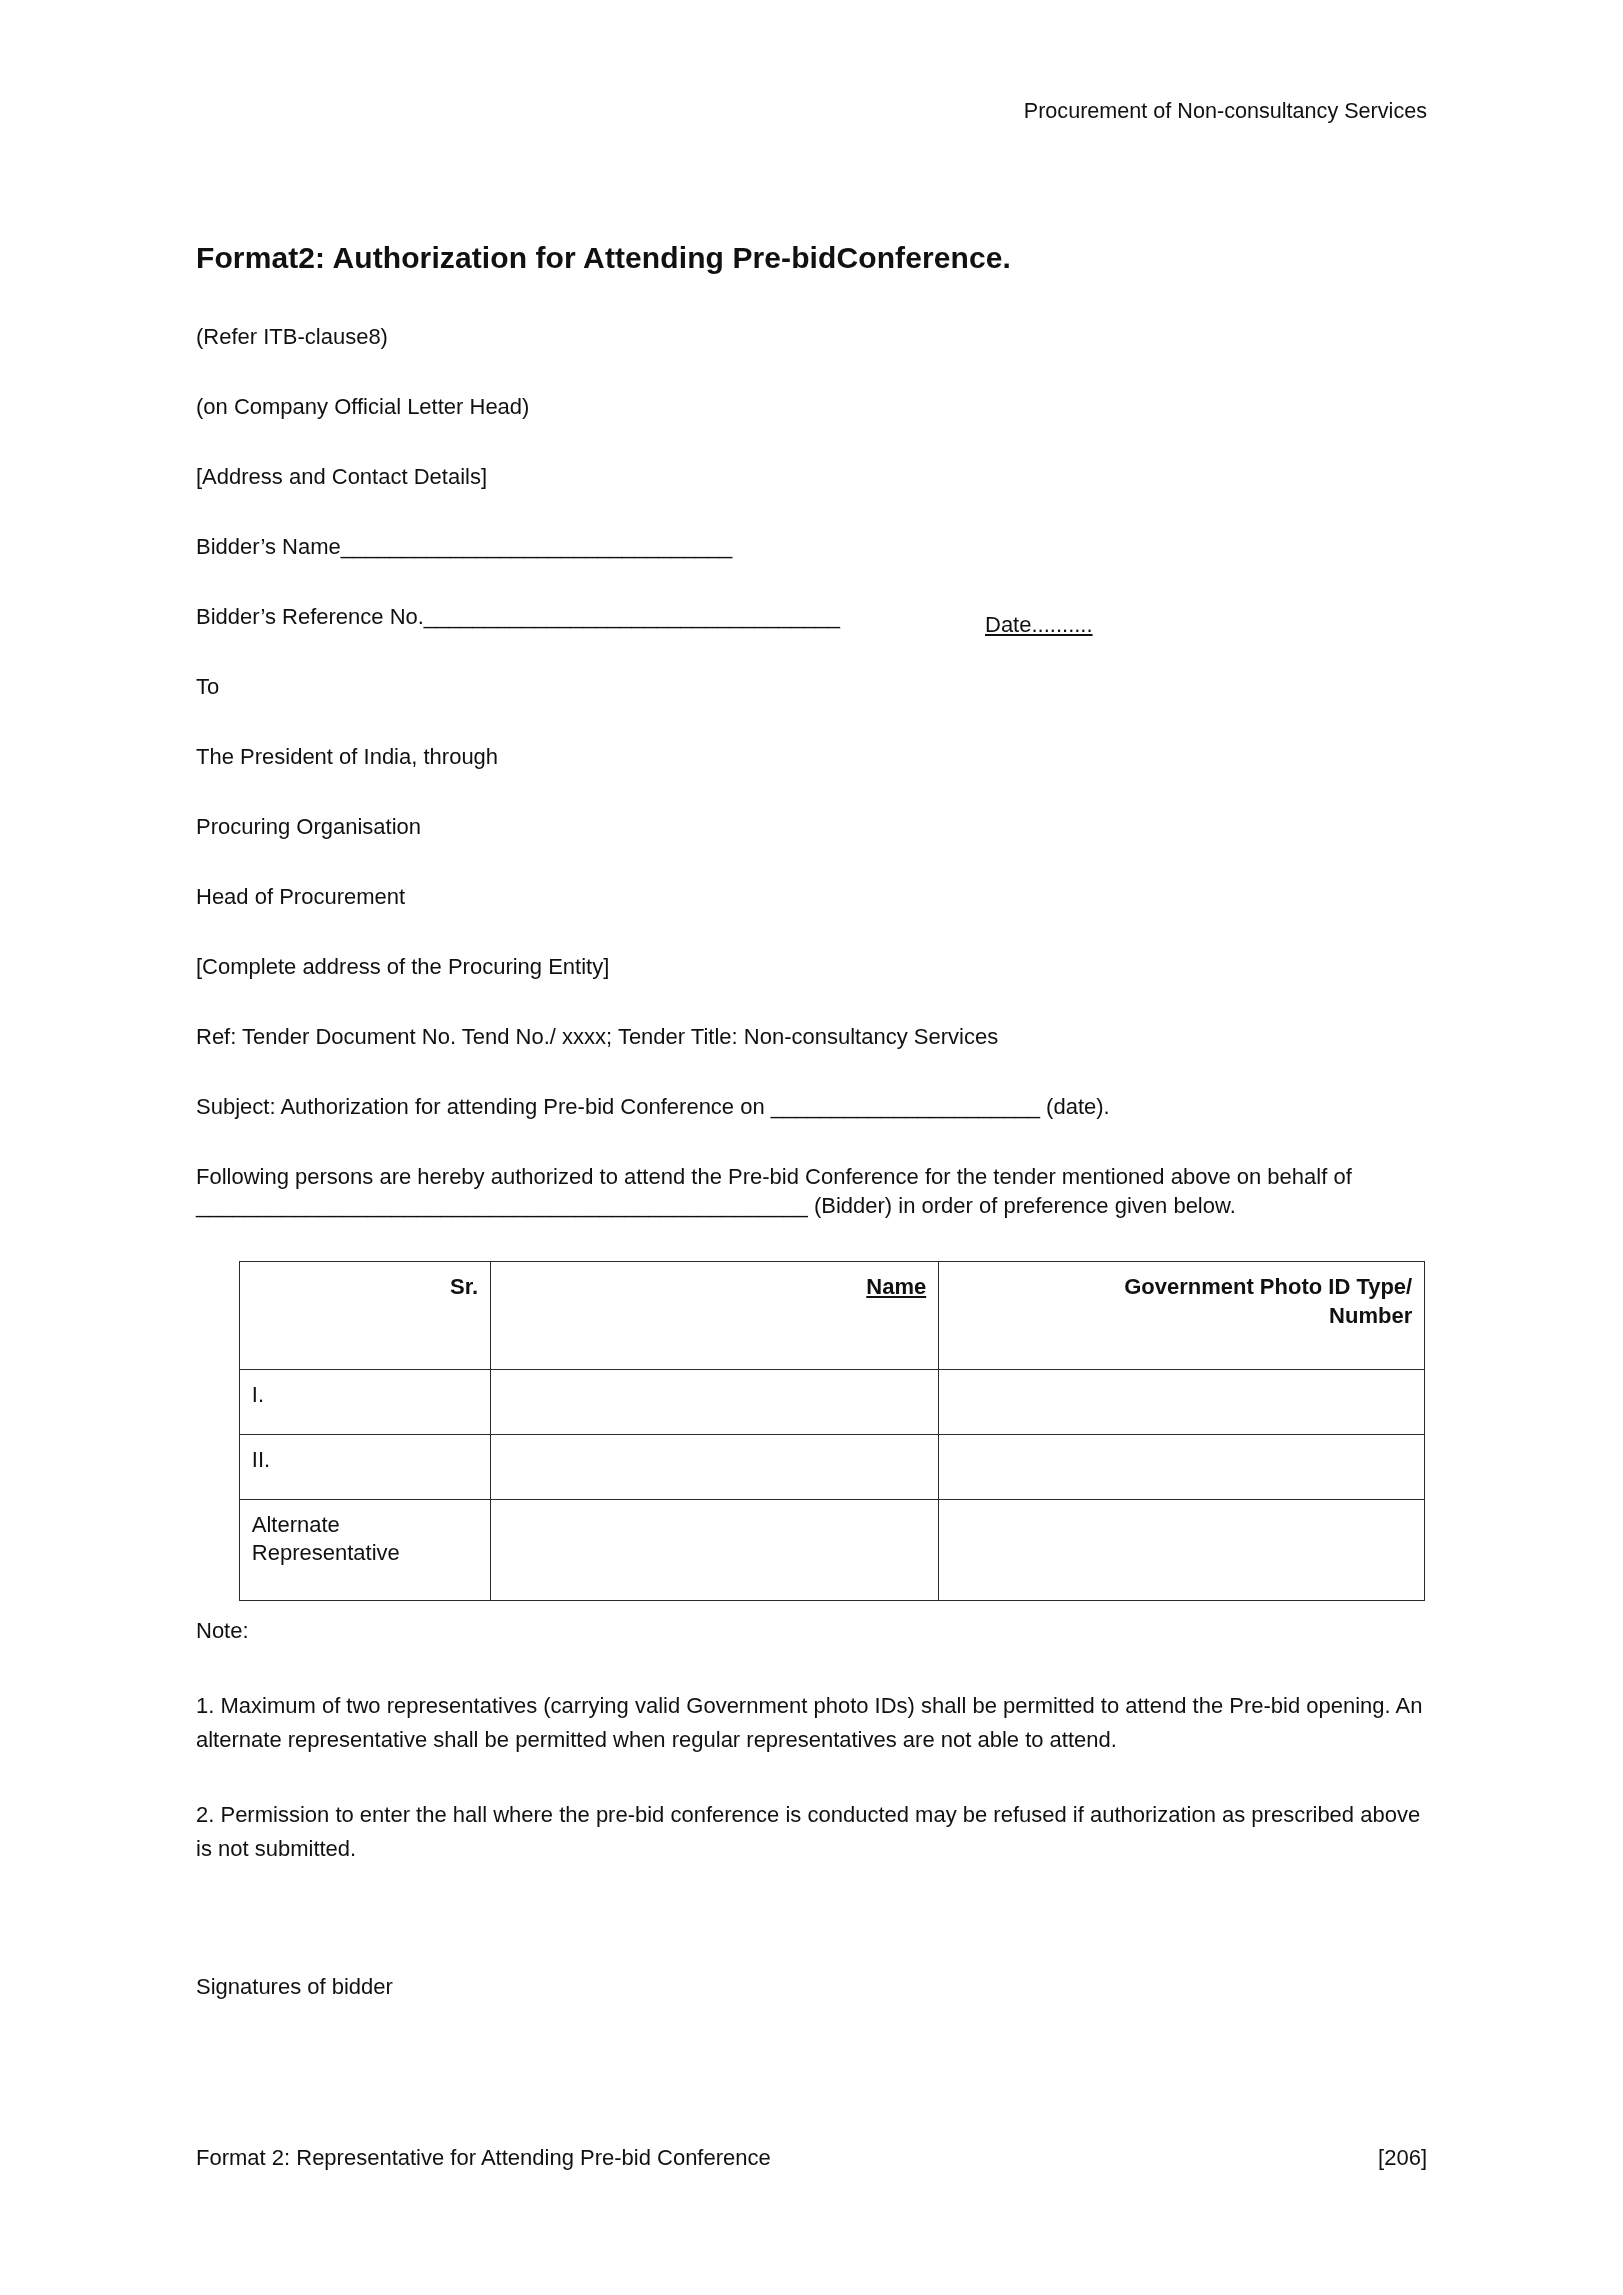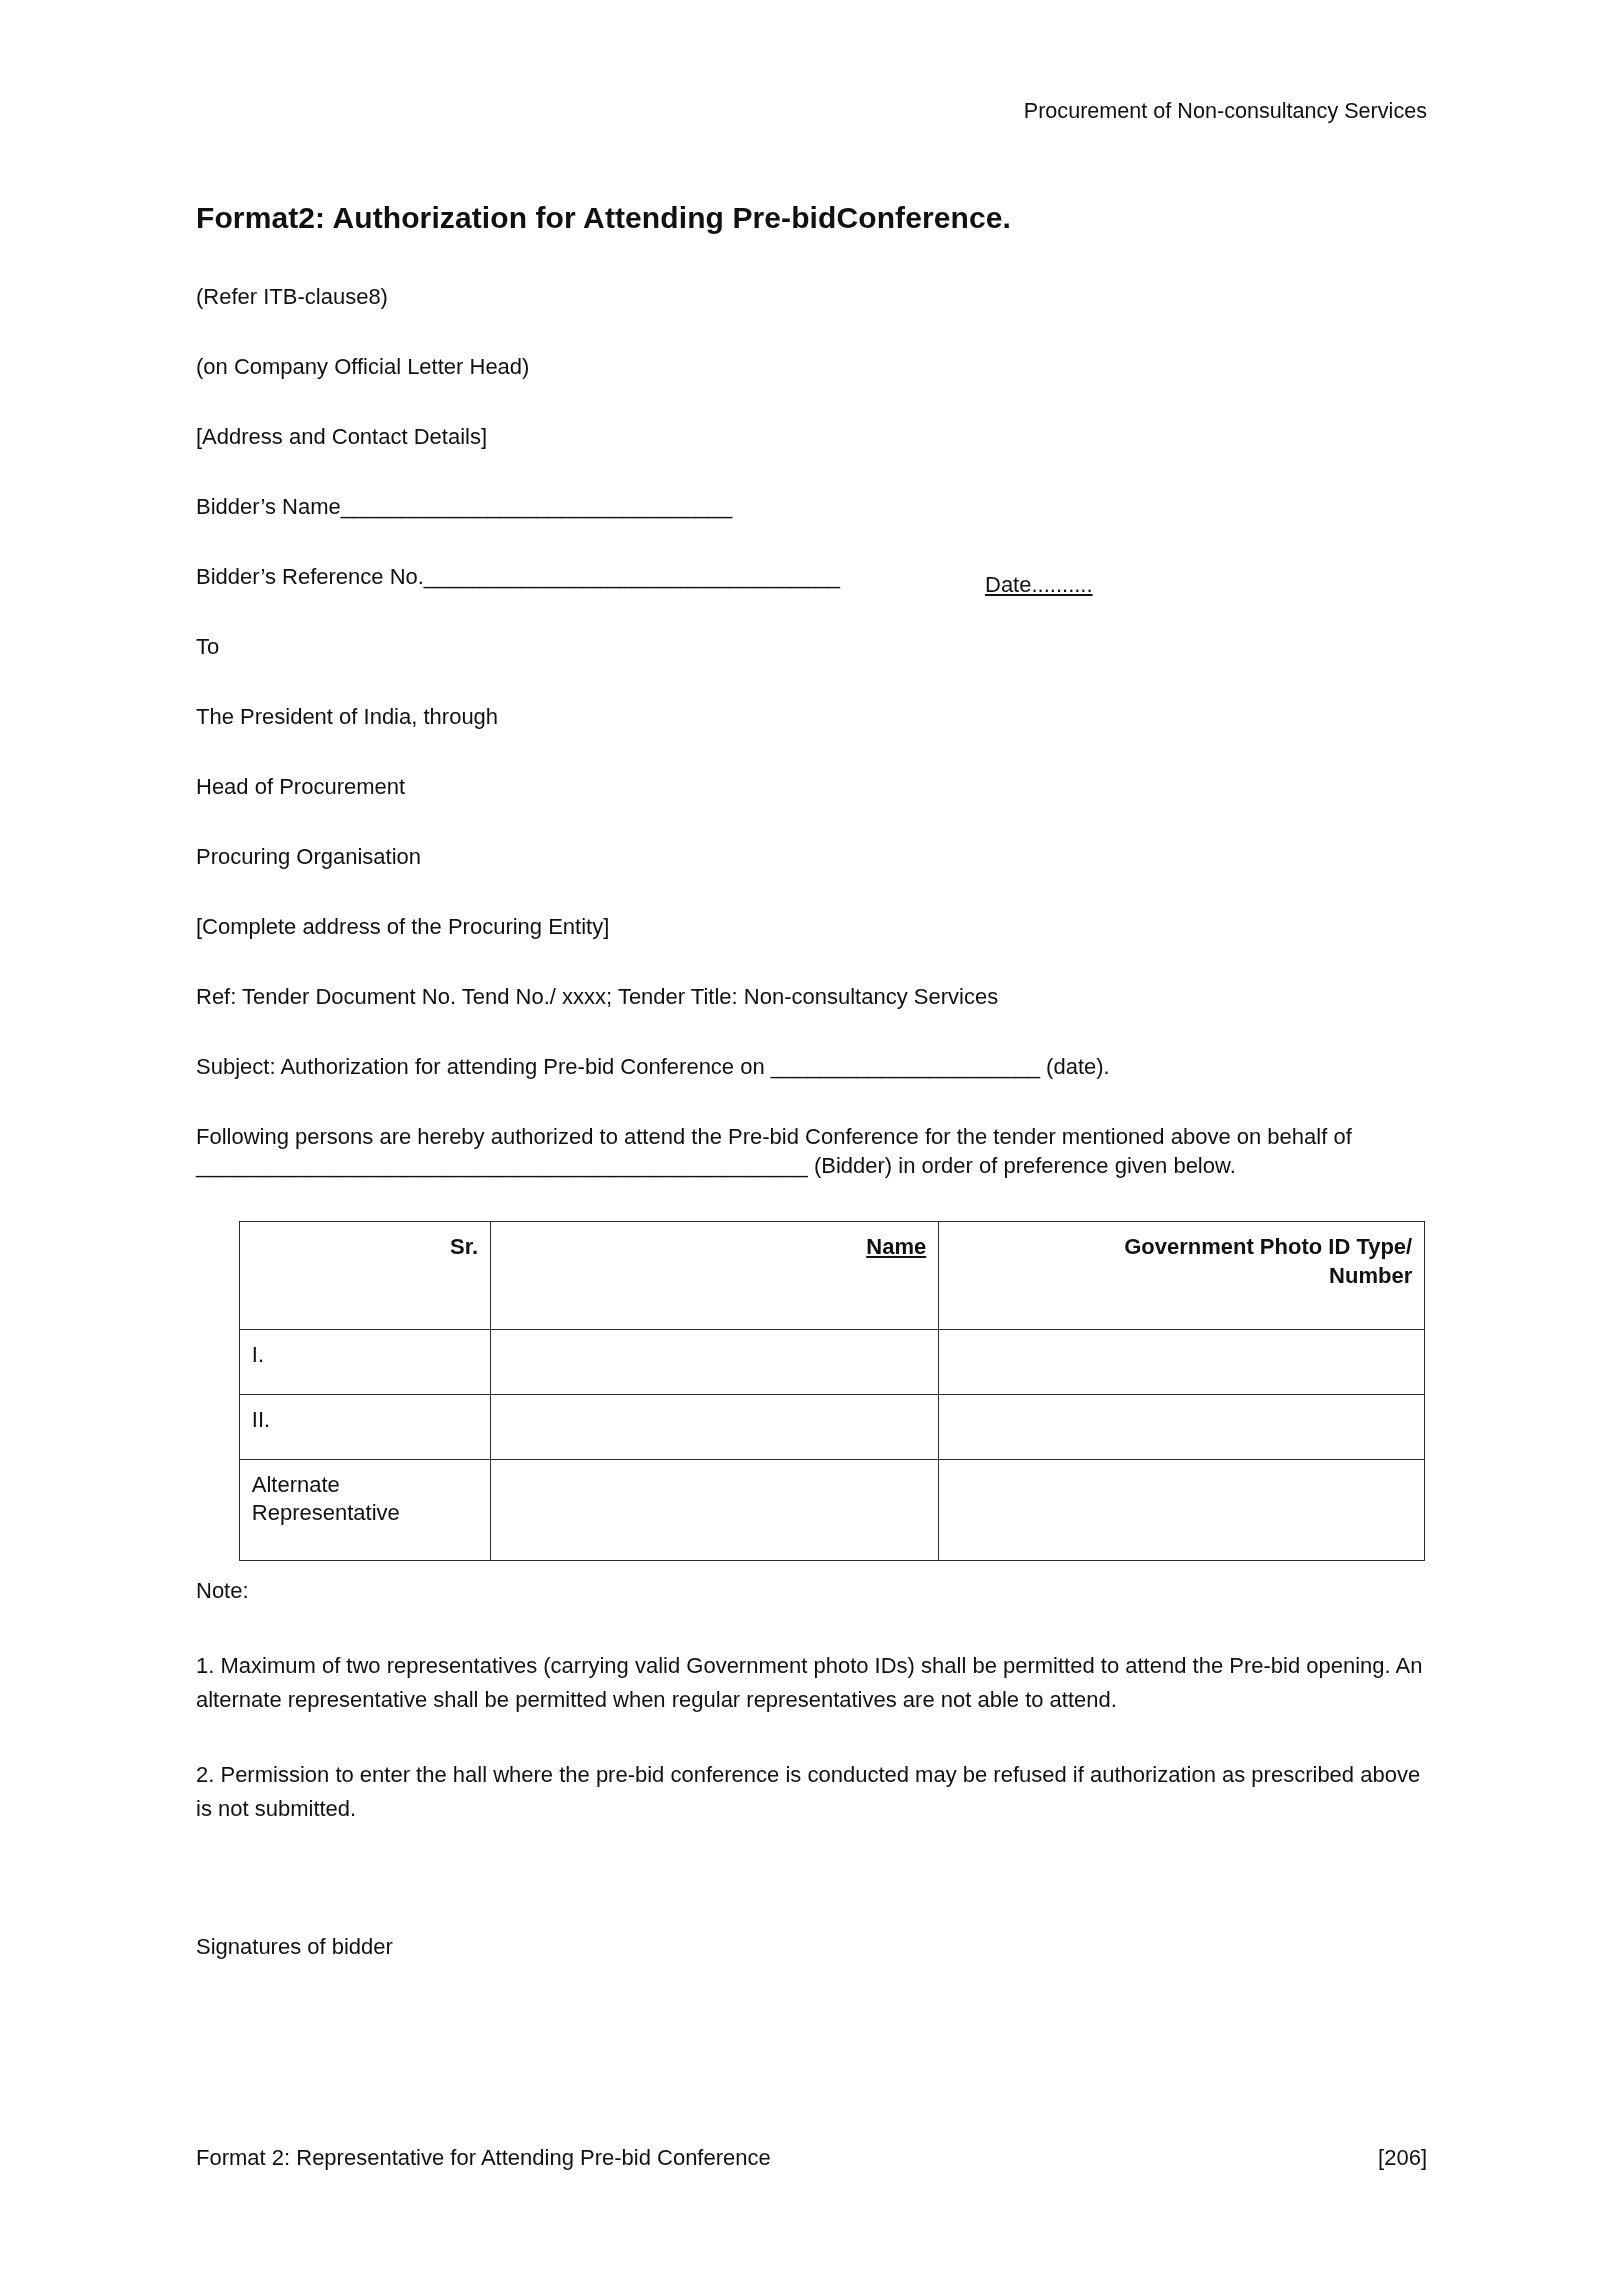--- a/index.html
+++ b/index.html
@@ -12,21 +12,21 @@
     color: #111111;
   }
   .page {
     position: absolute;
     inset: 0;
     padding: 98px 196px 0 196px;
   }
   .doc-header {
     text-align: right;
     font-size: 21.6px;
-    margin-bottom: 77px;
+    margin-bottom: 117px;
   }
   .doc-title {
     font-size: 30px;
     font-weight: 700;
     margin-bottom: 47px;
     letter-spacing: 0.1px;
   }
   p.line {
     font-size: 22px;
     line-height: 1.32;
@@ -106,22 +106,22 @@
   <p class="line">[Address and Contact Details]</p>
   <p class="line">Bidder’s Name________________________________</p>
 
   <p class="line ref-date">
     <span>Bidder’s Reference No.__________________________________</span>
     <span class="date-label">Date..........</span>
   </p>
 
   <p class="line">To</p>
   <p class="line">The President of India, through</p>
+  <p class="line">Procuring Organisation</p>
   <p class="line">Head of Procurement</p>
-  <p class="line">Procuring Organisation</p>
   <p class="line">[Complete address of the Procuring Entity]</p>
   <p class="line">Ref: Tender Document No. Tend No./ xxxx; Tender Title: Non-consultancy Services</p>
   <p class="line">Subject: Authorization for attending Pre-bid Conference on ______________________ (date).</p>
   <p class="line">Following persons are hereby authorized to attend the Pre-bid Conference for the tender mentioned above on behalf of __________________________________________________ (Bidder) in order of preference given below.</p>
 
   <table class="auth-table">
     <thead>
       <tr>
         <th class="col-sr">Sr.</th>
         <th class="col-name">Name</th>

